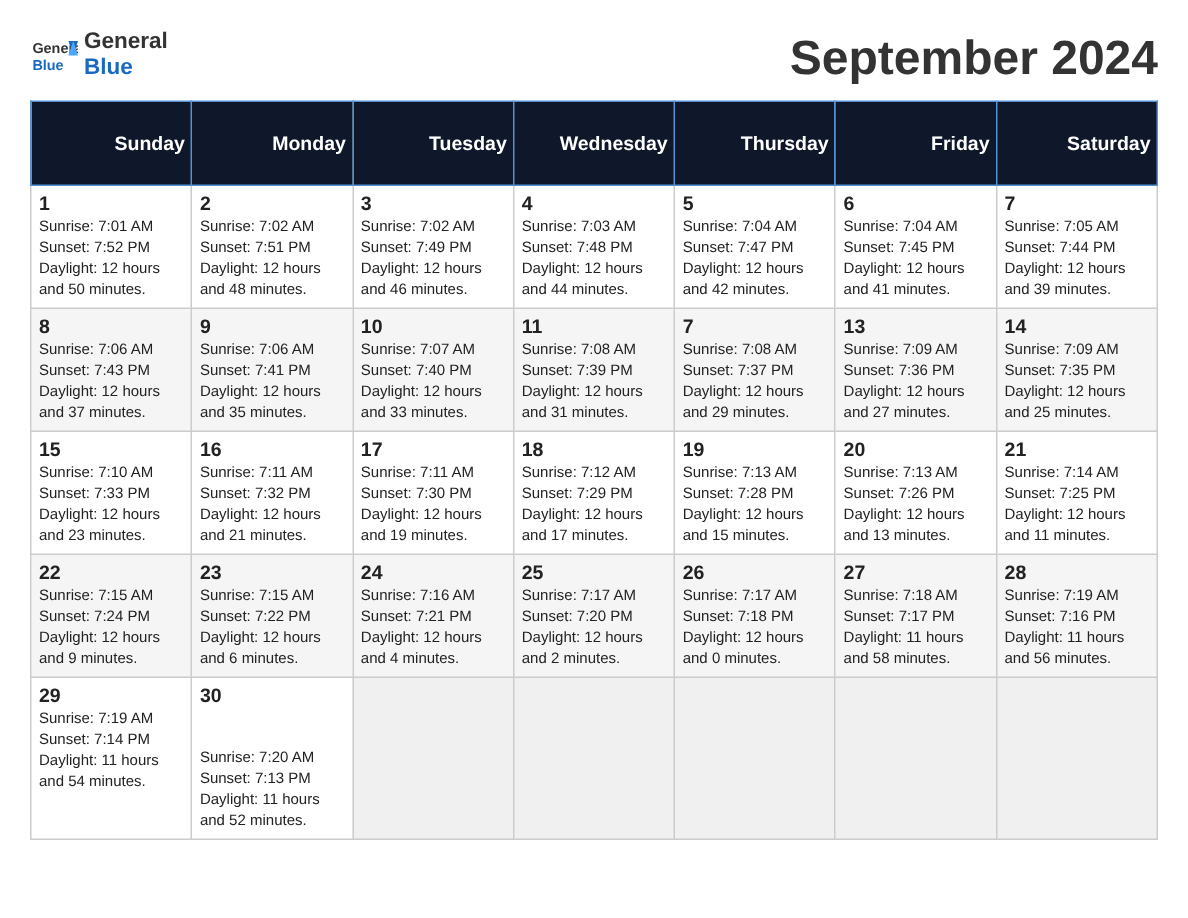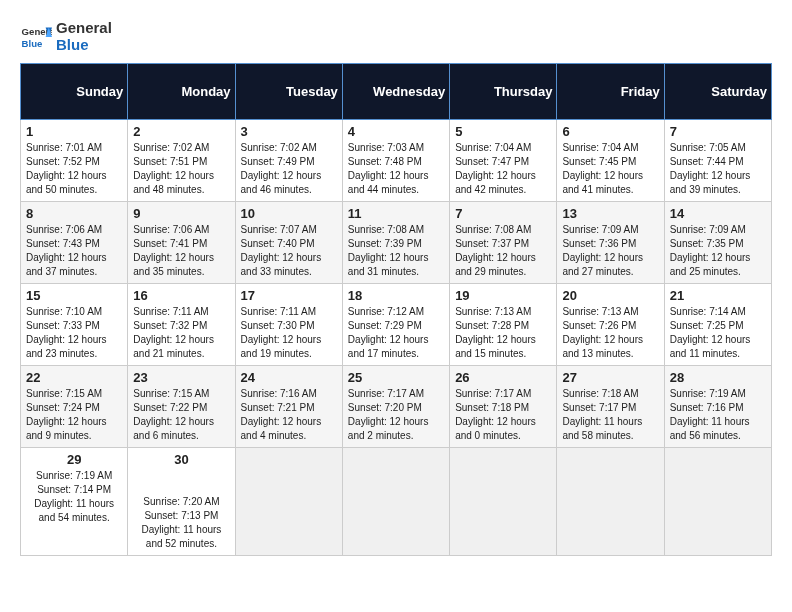--- a/index.html
+++ b/index.html
@@ -72,40 +72,40 @@
     .day-info {
       font-size: 10px;
       line-height: 1.4;
       color: #222;
     }
     .empty-cell {
       background: #f0f0f0 !important;
     }
     .last-row td {
       height: 70px;
-      text-align: center;
     }
   </style>
 </head>
 <body>
 
 <div class="header-area">
   <div class="logo">
     <svg class="logo-icon" viewBox="0 0 40 40" xmlns="http://www.w3.org/2000/svg">
       <text x="2" y="18" font-size="12" font-weight="bold" fill="#333">General</text>
       <text x="2" y="32" font-size="12" font-weight="bold" fill="#1a6bbf">Blue</text>
       <polygon points="32,8 40,8 36,20" fill="#1a6bbf"></polygon>
       <polygon points="36,20 40,8 44,20" fill="#4da6ff" transform="translate(-4,0)"></polygon>
     </svg>
     <div>
       <div style="font-size:15px;font-weight:bold;color:#333;line-height:1.1;">General</div>
       <div style="font-size:15px;font-weight:bold;color:#1a6bbf;line-height:1.1;">Blue</div>
     </div>
   </div>
   <div class="title-area">
+    <div class="month-title">September 2024</div>
   </div>
 </div>
 
 <table class="calendar">
   <thead>
     <tr>
     <th>Sunday</th>
         <th>Monday</th>
         <th>Tuesday</th>
         <th>Wednesday</th>

